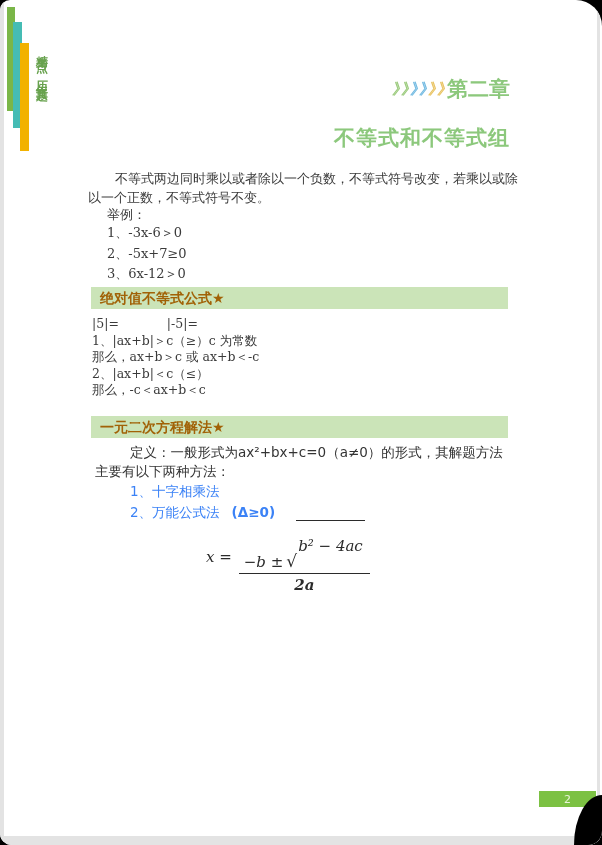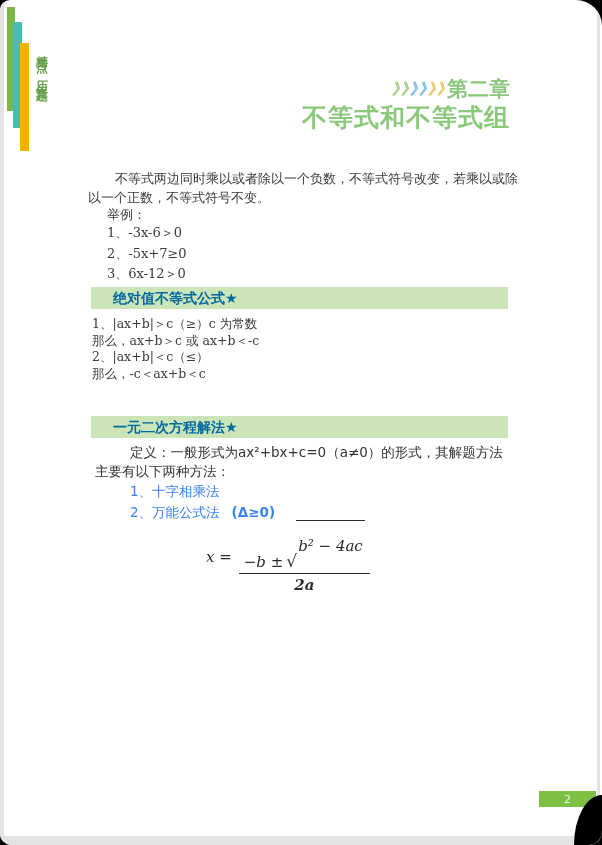--- a/index.html
+++ b/index.html
@@ -38,34 +38,34 @@
   
   .chapter-line{
     position:absolute;right:92px;top:76px;height:26px;
     display:flex;align-items:center;justify-content:flex-end;
     font-family:"DejaVu Sans","Liberation Sans",sans-serif;
     font-weight:bold;font-size:21px;
   }
   .chev{display:inline-block;font-size:15px;font-weight:bold;transform:skewX(-12deg);margin-right:-6px;line-height:1;}
   .chev:last-of-type{margin-right:6px;}
   .doc-title{
-    position:absolute;right:92px;top:101px;
+    position:absolute;right:92px;top:124px;
     font-family:Liberation Sans, sans-serif;
-    font-weight:bold;font-size:25px;letter-spacing:1px;
+    font-weight:bold;font-size:21px;letter-spacing:1px;
   }
 
   
   .intro{position:absolute;left:88px;top:169px;width:430px;font-size:13px;line-height:19px;text-indent:27px;}
   .examples-label{position:absolute;left:107px;top:206px;font-size:13px;}
   .examples{position:absolute;left:107px;top:223px;font-size:13px;line-height:20.5px;}
 
   
   .section-bar{position:absolute;left:91px;width:417px;height:22px;}
   .section-bar .heading{
-    padding-left:22px;line-height:22px;font-size:14px;font-weight:bold;color:#0369a1;
+    padding-left:9px;line-height:22px;font-size:14px;font-weight:bold;color:#a16207;
     font-family:"DejaVu Sans","Liberation Sans",sans-serif;
   }
   .bar-abs{top:287px;}
   .bar-quad{top:416px;}
 
   
   .abs-content{position:absolute;left:92px;top:316px;font-size:12.5px;line-height:16.5px;}
   .abs-content .gap{display:inline-block;margin-left:44px;}
 
   
@@ -128,20 +128,24 @@
     <div class="examples">
       <div>1、-3x-6＞0</div>
       <div>2、-5x+7≥0</div>
       <div>3、6x-12＞0</div>
     </div>
 
     <div class="section-bar bar-abs" style="background-color: rgb(203, 228, 184);">
       <div class="heading">绝对值不等式公式★</div>
     </div>
     <div class="abs-content">
+      <div>
+        <span>|5|=</span>
+        <span class="gap">|-5|=</span>
+      </div>
       <div>1、|ax+b|＞c（≥）c 为常数</div>
       <div>那么，ax+b＞c 或 ax+b＜-c</div>
       <div>2、|ax+b|＜c（≤）</div>
       <div>那么，-c＜ax+b＜c</div>
     </div>
 
     <div class="section-bar bar-quad" style="background-color: rgb(203, 228, 184);">
       <div class="heading">一元二次方程解法★</div>
     </div>
     <div class="definition">定义：一般形式为ax²+bx+c=0（a≠0）的形式，其解题方法主要有以下两种方法：</div>

